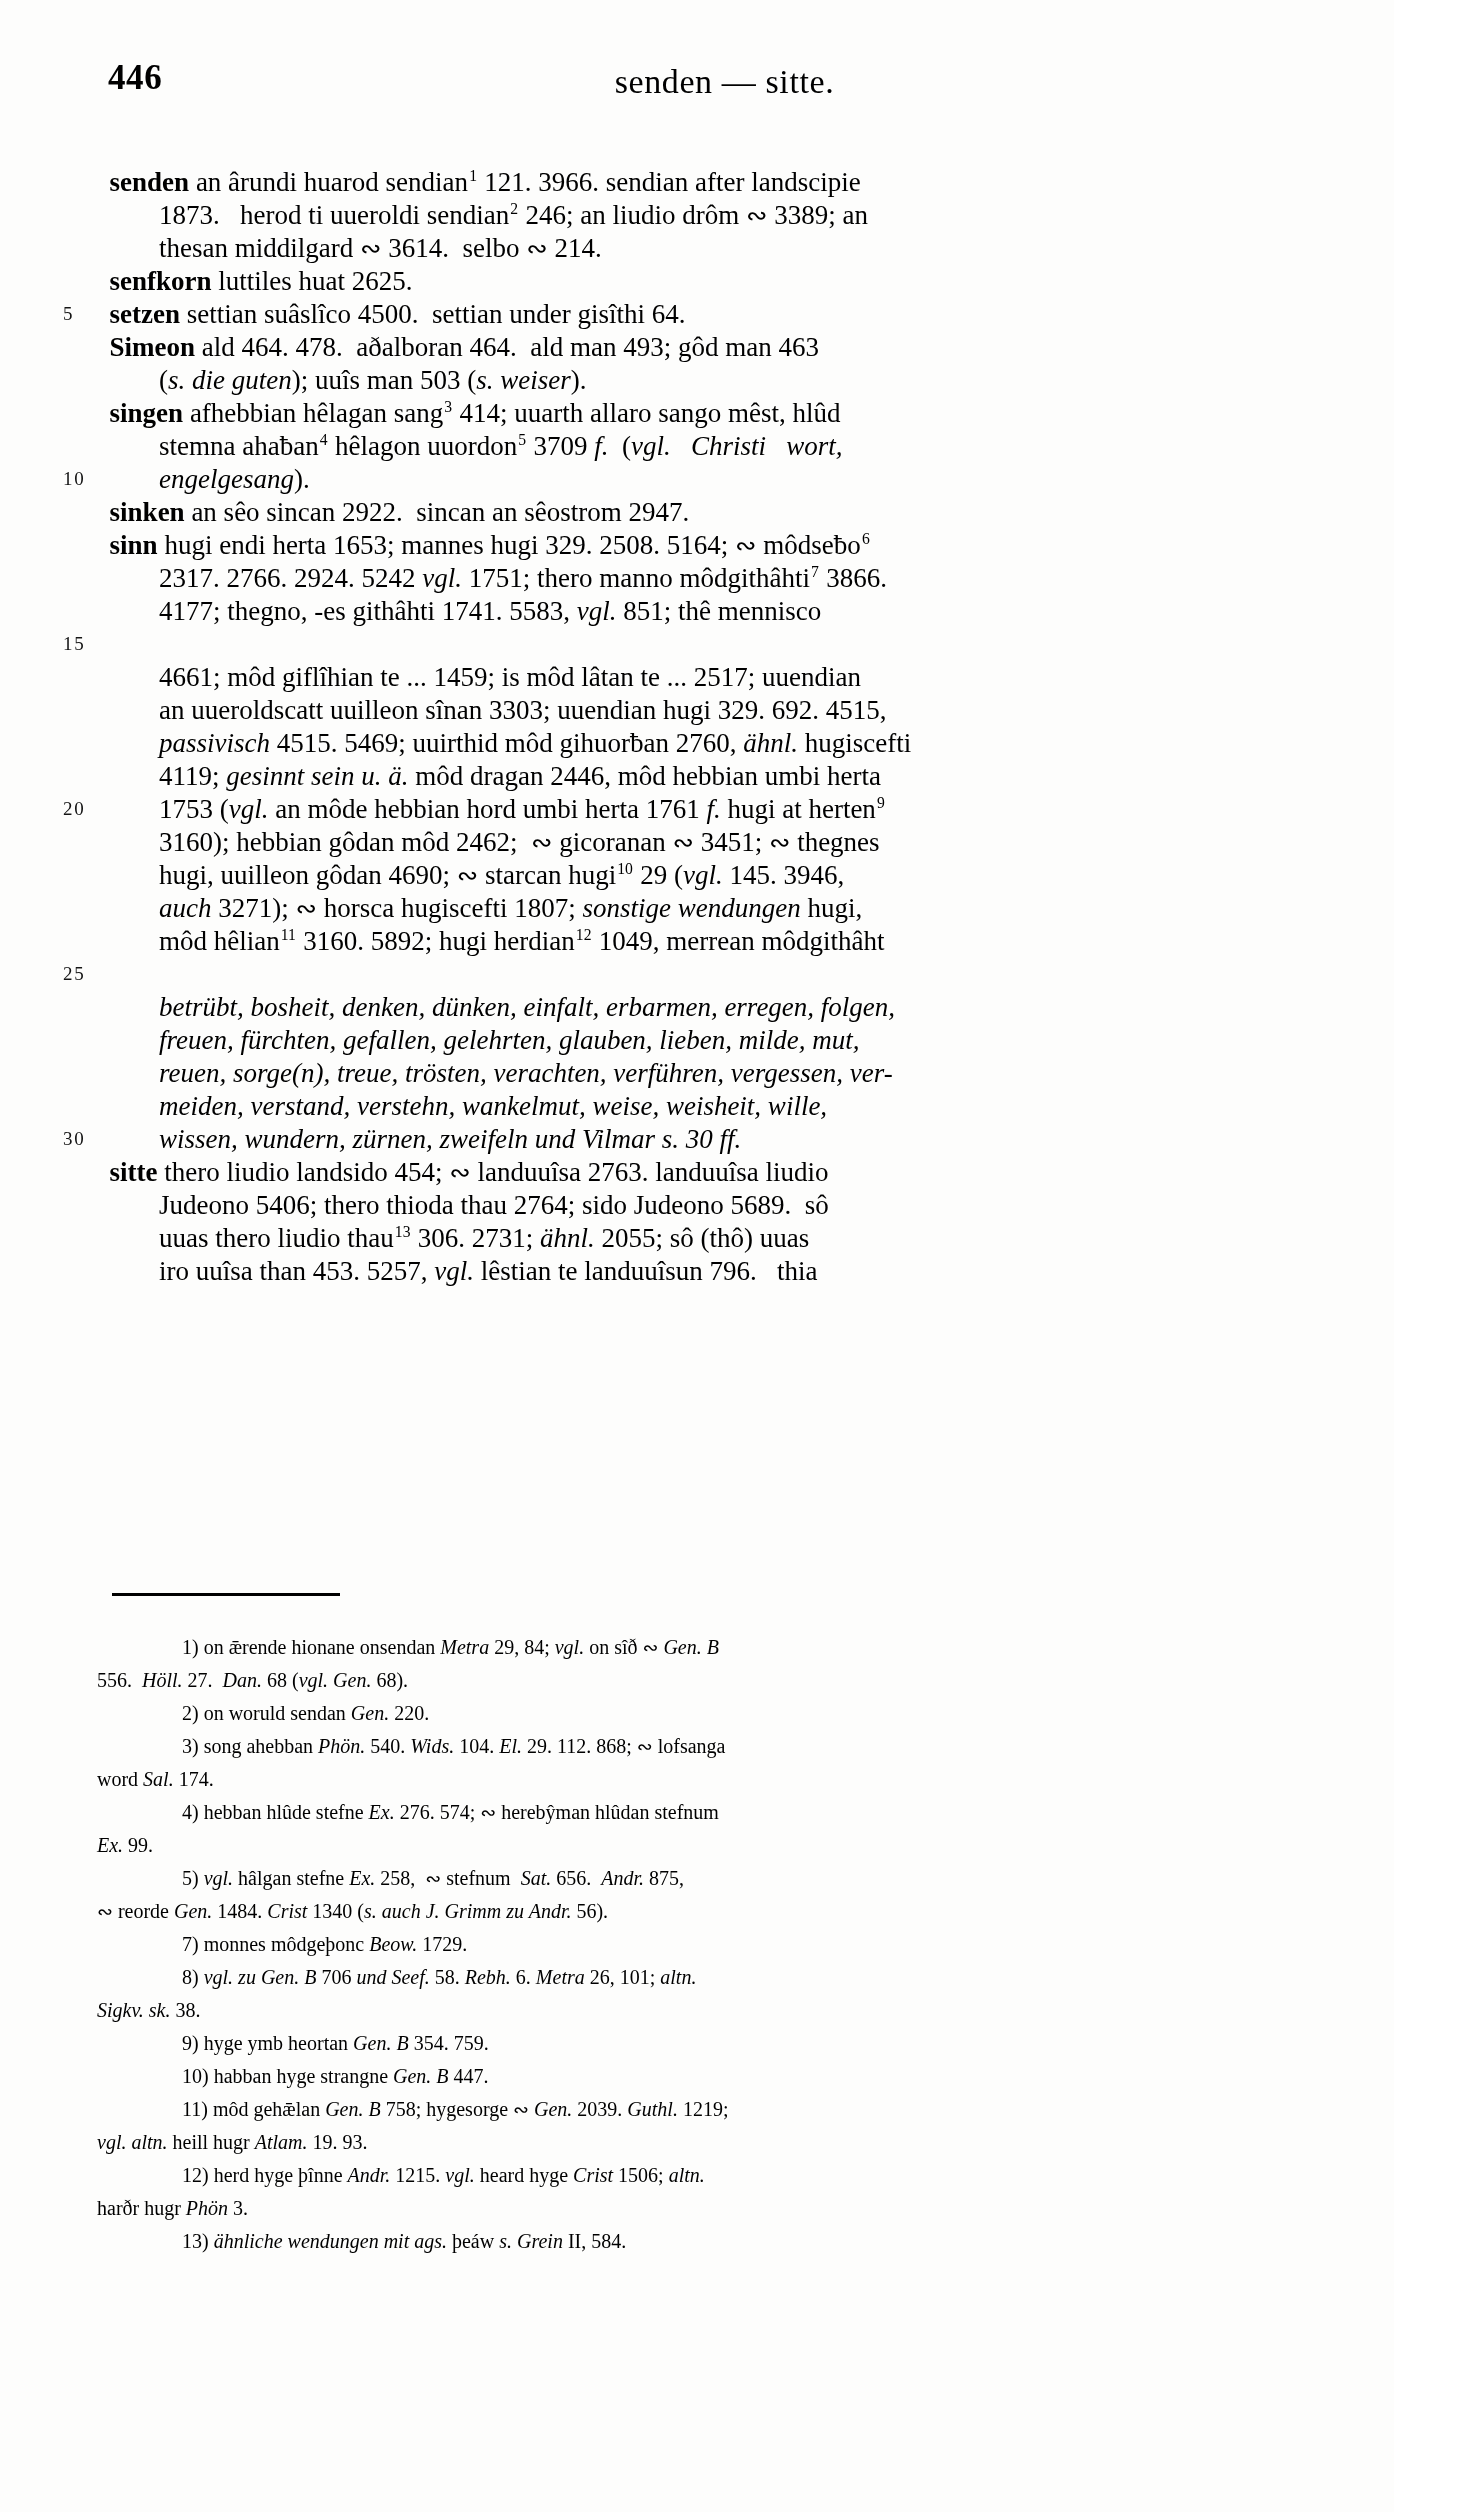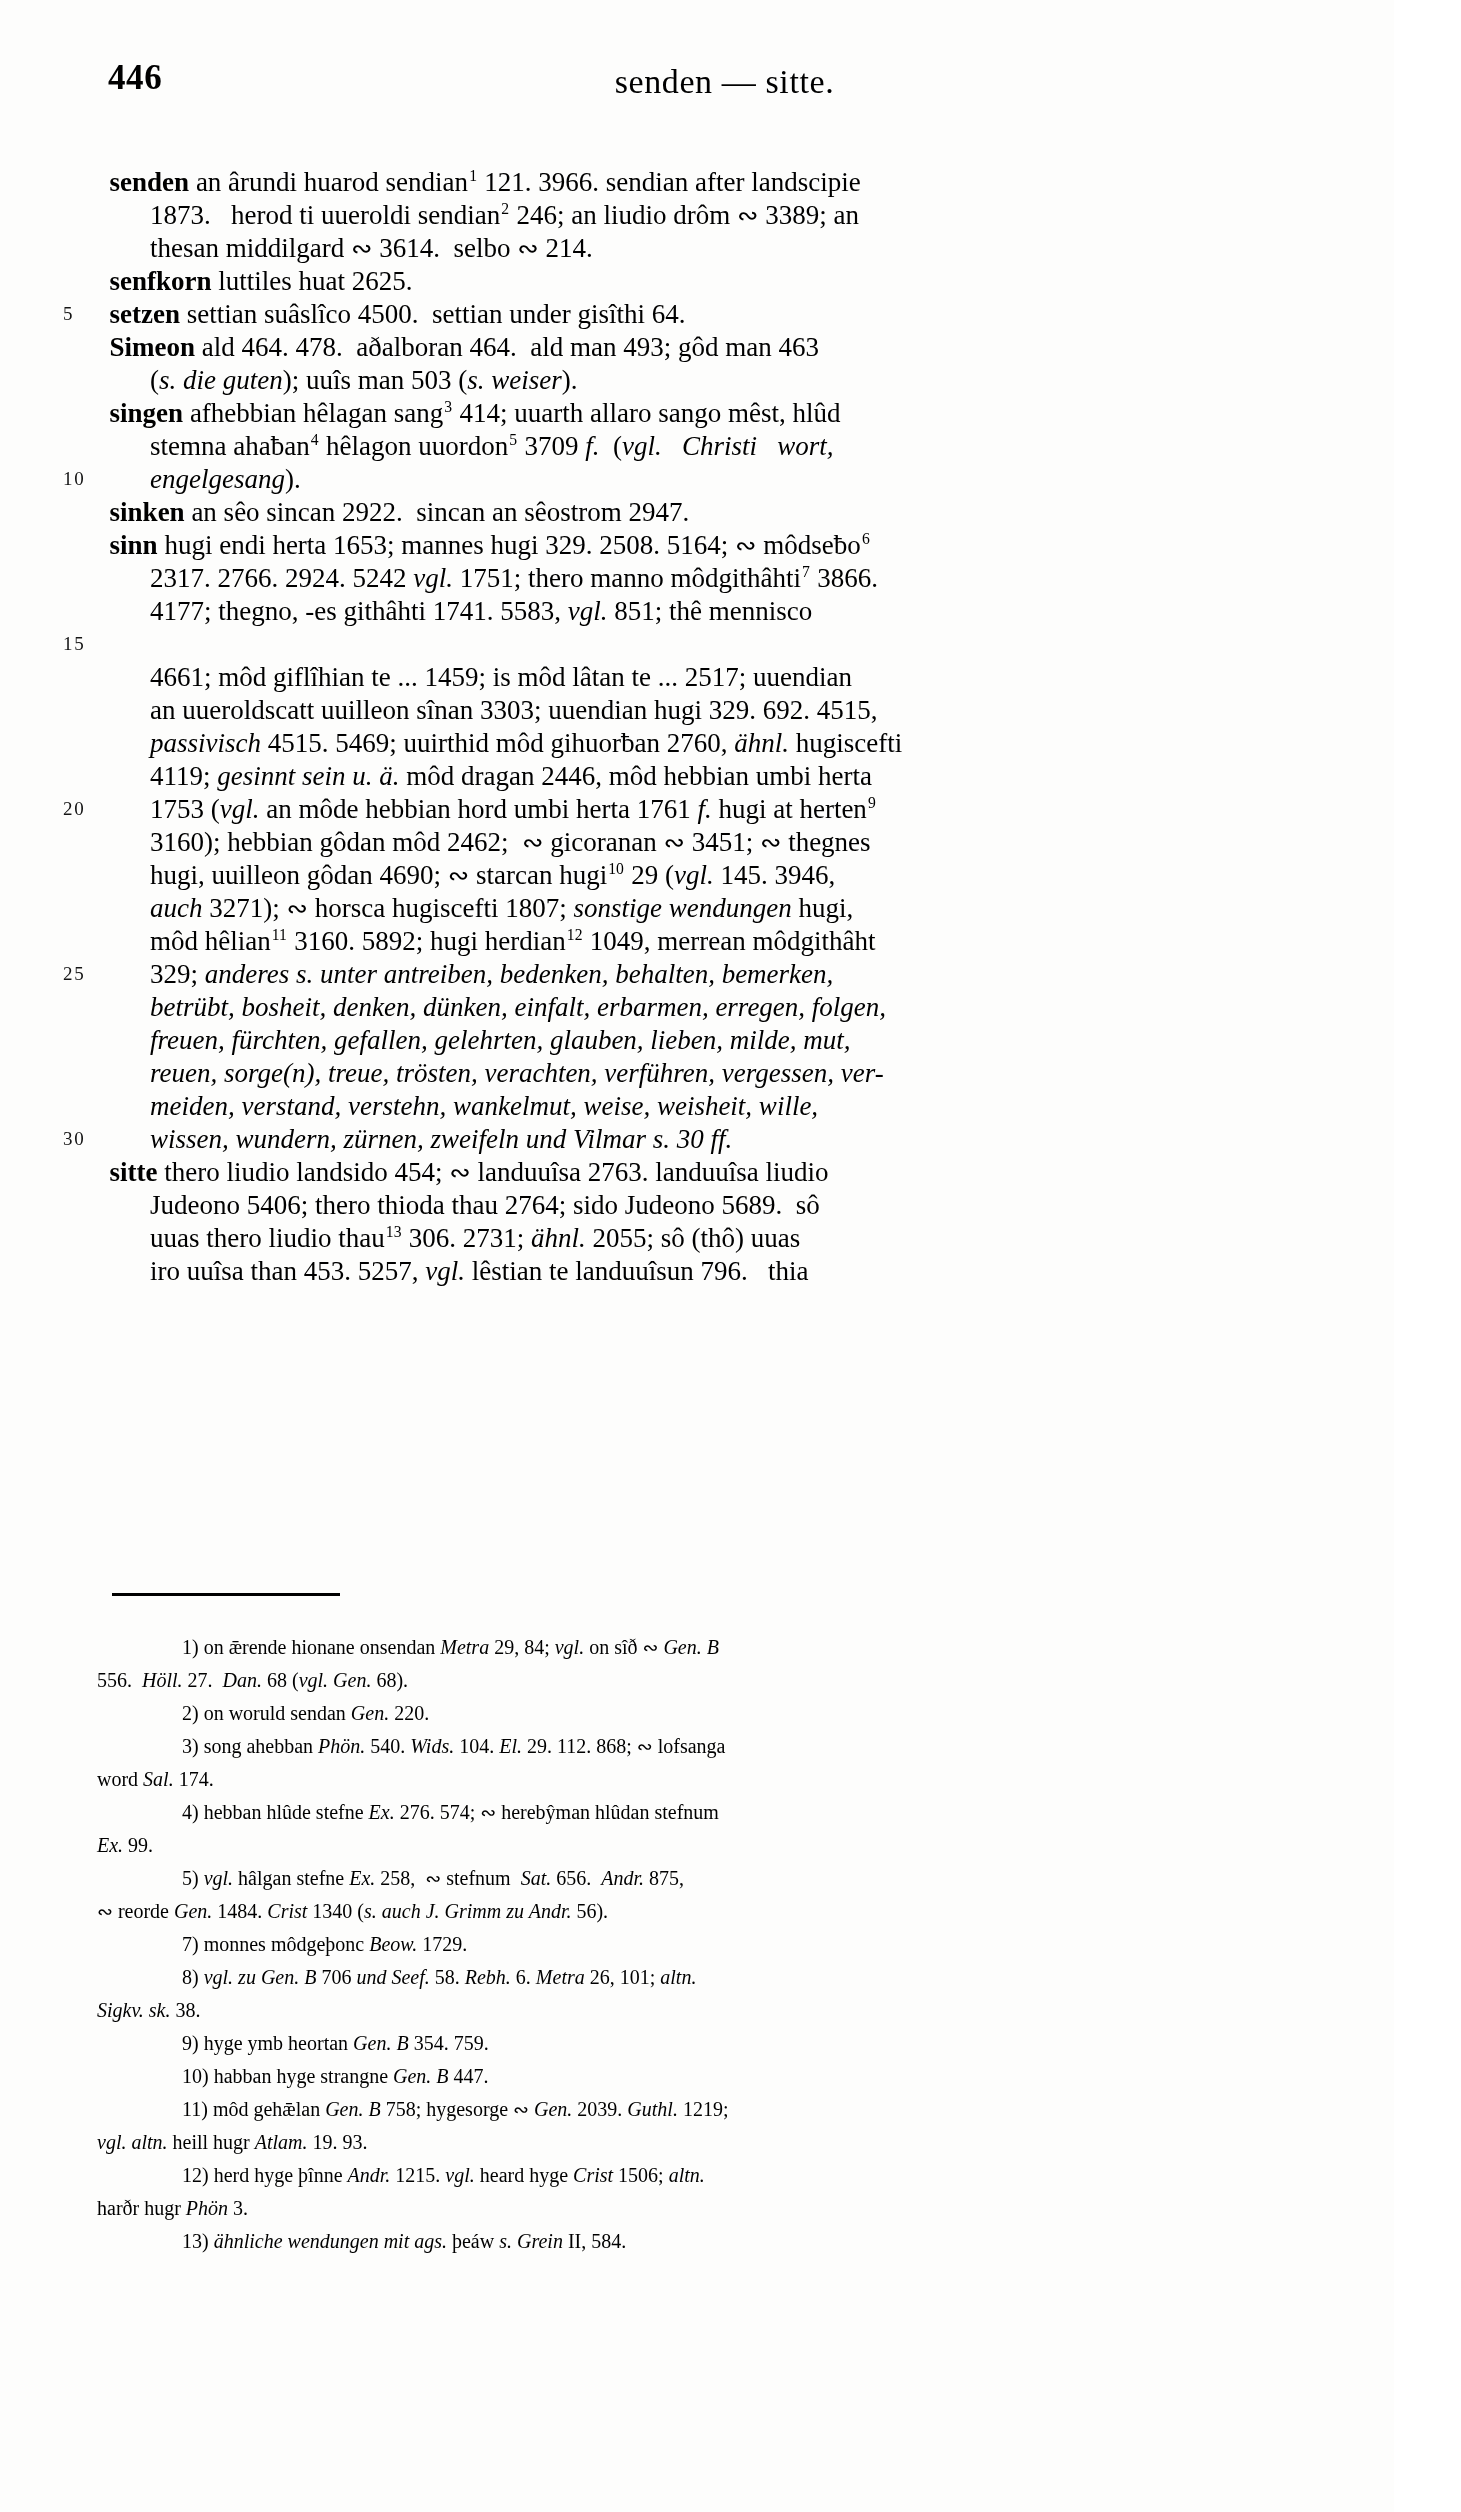--- a/index.html
+++ b/index.html
@@ -66,21 +66,21 @@
     white-space: nowrap;
     letter-spacing: 0px;
   }
   .bline .txt {
     position: absolute;
     top: 0;
     display: block;
   }
   
   .ind0 .txt { left: 12.6px; }
-  .ind1 .txt { left: 53px; }
+  .ind1 .txt { left: 62px; }
 
   .lnum {
     position: absolute;
     left: -34px;
     top: 2.3px;
     font-size: 19px;
     line-height: 28.5px;
     letter-spacing: 1.7px;
     color: #141414;
   }
@@ -203,21 +203,20 @@
         <span class="txt">hugi, uuilleon gôdan 4690; <span class="tilde">∾</span> starcan hugi<span class="sup">10</span> 29 (<i class="it">vgl.</i> 145. 3946,</span>
       </div>
       <div class="bline ind1">
         <span class="txt"><i class="it">auch</i> 3271); <span class="tilde">∾</span> horsca hugiscefti 1807; <i class="it">sonstige wendungen</i> hugi,</span>
       </div>
       <div class="bline ind1">
         <span class="txt">môd hêlian<span class="sup">11</span> 3160. 5892; hugi herdian<span class="sup">12</span> 1049, merrean môdgithâht</span>
       </div>
       <div class="bline ind1">
         <span class="lnum">25</span>
-        <span class="txt">329; <i class="it">anderes s. unter antreiben, bedenken, behalten, bemerken,</i></span>
       </div>
       <div class="bline ind1">
         <span class="txt"><i class="it">betrübt, bosheit, denken, dünken, einfalt, erbarmen, erregen, folgen,</i></span>
       </div>
       <div class="bline ind1">
         <span class="txt"><i class="it">freuen, fürchten, gefallen, gelehrten, glauben, lieben, milde, mut,</i></span>
       </div>
       <div class="bline ind1">
         <span class="txt"><i class="it">reuen, sorge(n), treue, trösten, verachten, verführen, vergessen, ver-</i></span>
       </div>

